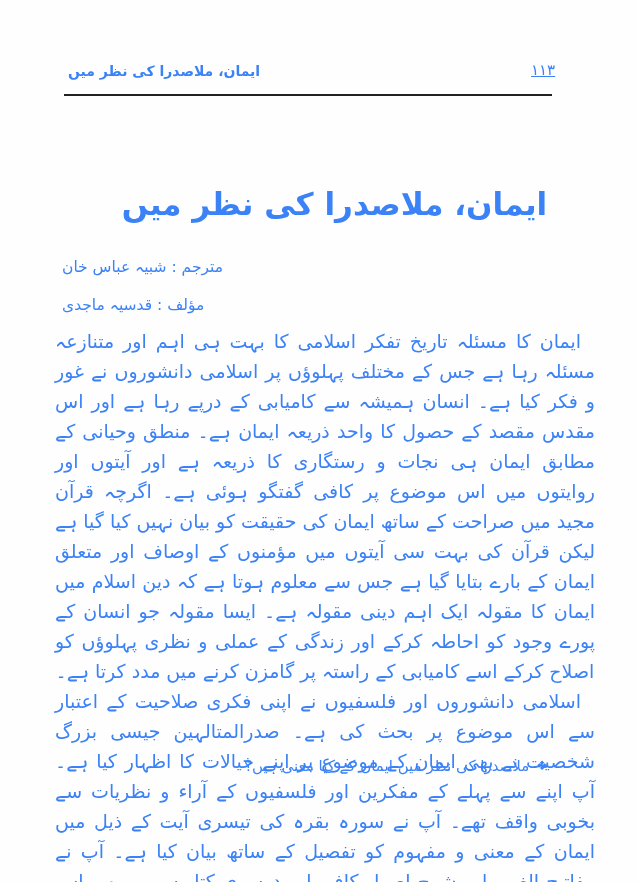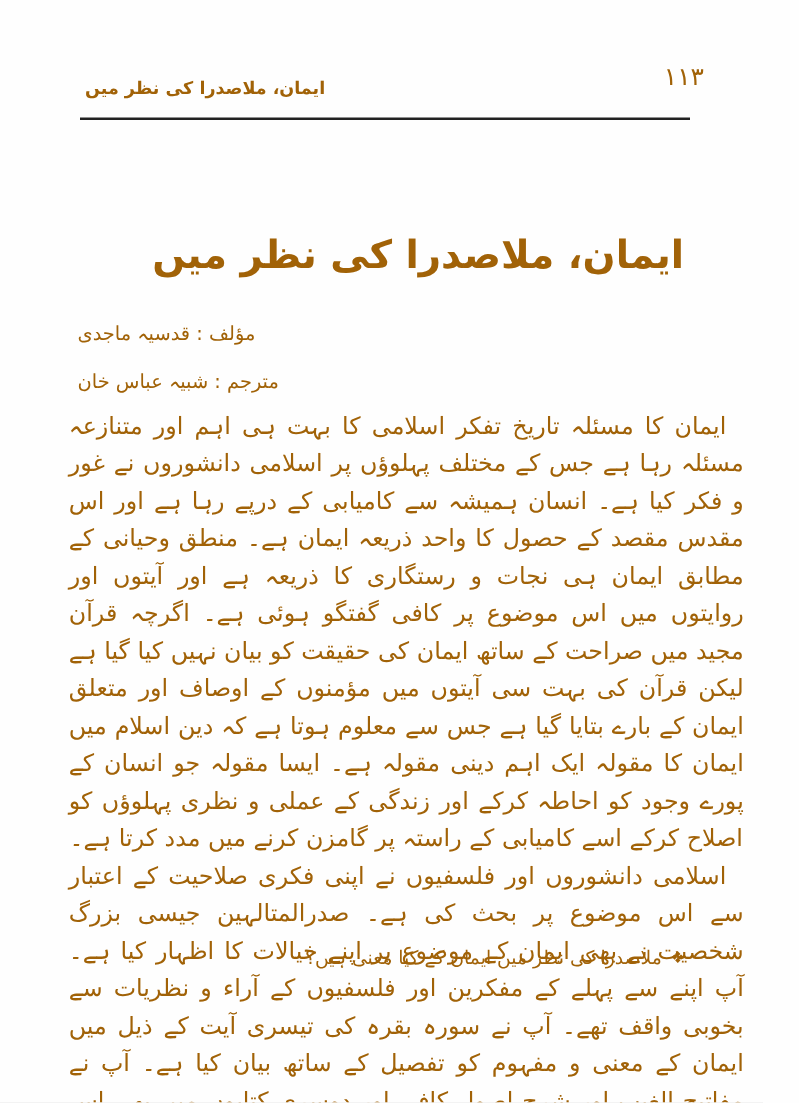--- a/index.html
+++ b/index.html
@@ -2,34 +2,35 @@
 <html lang="ur"><head>
 <meta charset="utf-8">
 <style>
   html,body{margin:0;padding:0;background:#e9e9e9;}
   .page{
     position:relative;
     width:639px;height:882px;
     margin:0 auto;
     background:#fefefe;
     font-family:"DejaVu Sans",sans-serif;
-    color:#a16207;
+    color:#3b82f6;
     overflow:hidden;
   }
   
   .running-header-title{
     position:absolute;top:63px;left:68px;
     direction:rtl;
     font-size:14px;font-weight:bold;
     white-space:nowrap;
   }
   .page-number{
-    position:absolute;top:49px;left:531px;
+    position:absolute;top:61px;left:531px;
     direction:rtl;
-    font-size:20px;
+    font-size:15px;
+    text-decoration:underline;
   }
   .header-rule{
     position:absolute;top:94px;left:64px;
     width:488px;height:2px;
     background:#222;
   }
   
   .article-title{
     position:absolute;top:180px;left:30px;right:0;
     direction:rtl;text-align:center;
@@ -78,22 +79,22 @@
 
   <div class="running-header-title">ایمان، ملاصدرا کی نظر میں</div>
 
   <div class="page-number">۱۱۳</div>
 
   <div class="header-rule"></div>
 
   <div class="article-title">ایمان، ملاصدرا کی نظر میں</div>
 
   <div class="byline">
+    <div>مترجم : شبیہ عباس خان</div>
     <div>مؤلف : قدسیہ ماجدی</div>
-    <div>مترجم : شبیہ عباس خان</div>
   </div>
 
   <div class="body-text">
     <p>ایمان کا مسئلہ تاریخ تفکر اسلامی کا بہت ہی اہم اور متنازعہ مسئلہ رہا ہے جس کے مختلف پہلوؤں پر اسلامی دانشوروں نے غور و فکر کیا ہے۔ انسان ہمیشہ سے کامیابی کے درپے رہا ہے اور اس مقدس مقصد کے حصول کا واحد ذریعہ ایمان ہے۔ منطق وحیانی کے مطابق ایمان ہی نجات و رستگاری کا ذریعہ ہے اور آیتوں اور روایتوں میں اس موضوع پر کافی گفتگو ہوئی ہے۔ اگرچہ قرآن مجید میں صراحت کے ساتھ ایمان کی حقیقت کو بیان نہیں کیا گیا ہے لیکن قرآن کی بہت سی آیتوں میں مؤمنوں کے اوصاف اور متعلق ایمان کے بارے بتایا گیا ہے جس سے معلوم ہوتا ہے کہ دین اسلام میں ایمان کا مقولہ ایک اہم دینی مقولہ ہے۔ ایسا مقولہ جو انسان کے پورے وجود کو احاطہ کرکے اور زندگی کے عملی و نظری پہلوؤں کو اصلاح کرکے اسے کامیابی کے راستہ پر گامزن کرنے میں مدد کرتا ہے۔</p>
     <p>اسلامی دانشوروں اور فلسفیوں نے اپنی فکری صلاحیت کے اعتبار سے اس موضوع پر بحث کی ہے۔ صدرالمتالہین جیسی بزرگ شخصیت نے بھی ایمان کے موضوع پر اپنے خیالات کا اظہار کیا ہے۔ آپ اپنے سے پہلے کے مفکرین اور فلسفیوں کے آراء و نظریات سے بخوبی واقف تھے۔ آپ نے سورہ بقرہ کی تیسری آیت کے ذیل میں ایمان کے معنی و مفہوم کو تفصیل کے ساتھ بیان کیا ہے۔ آپ نے مفاتیح الغیب اور شرح اصول کافی اور دوسری کتابوں میں بھی اس موضوع پر گفتگو کی ہے۔ اس مقالہ میں صدرالمتالہین کی کتابوں کے مطالعہ سے مندرجہ ذیل سوالوں کے جواب دینے کی کوشش کی گئی ہے۔</p>
   </div>
 
   <div class="question question-1">
     <span class="bullet-glyph">❖</span><span>ملاصدرا کی نظر میں ایمان کے کیا معنی ہیں؟</span>
   </div>

